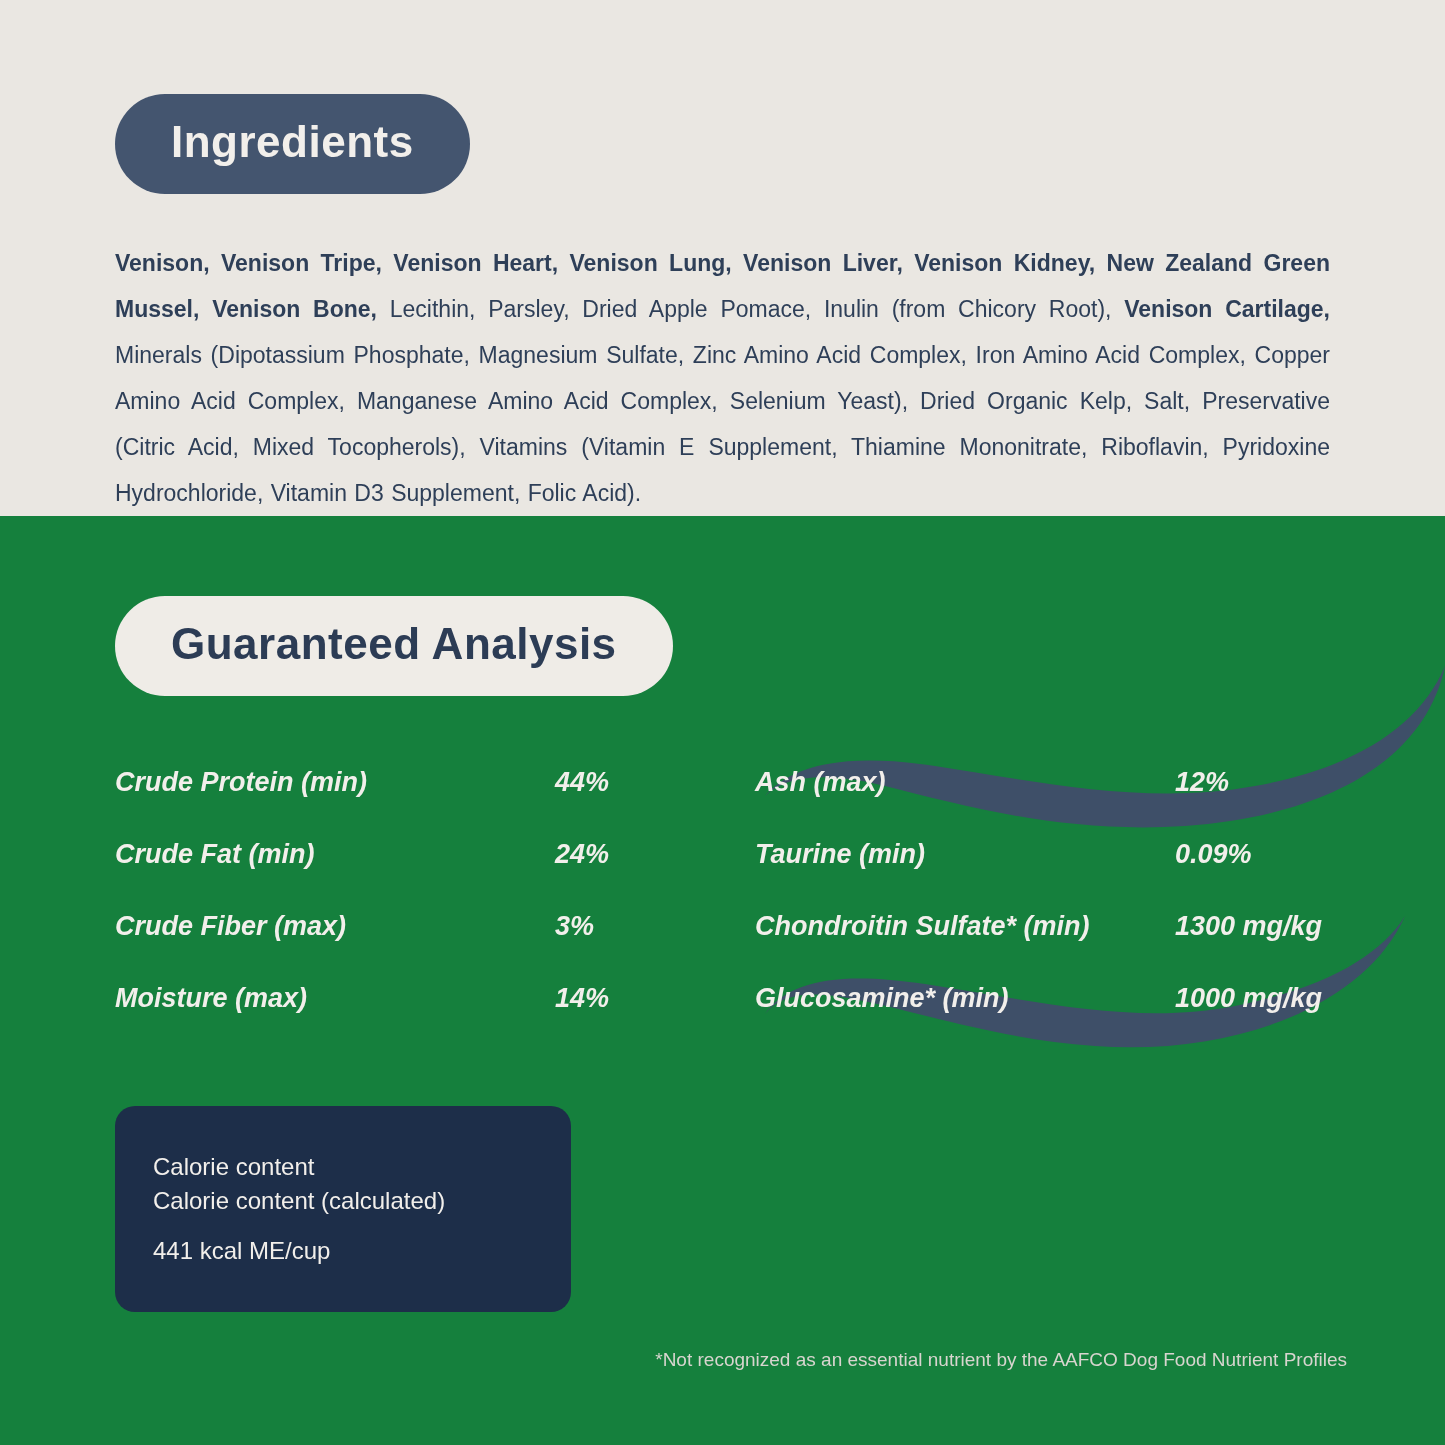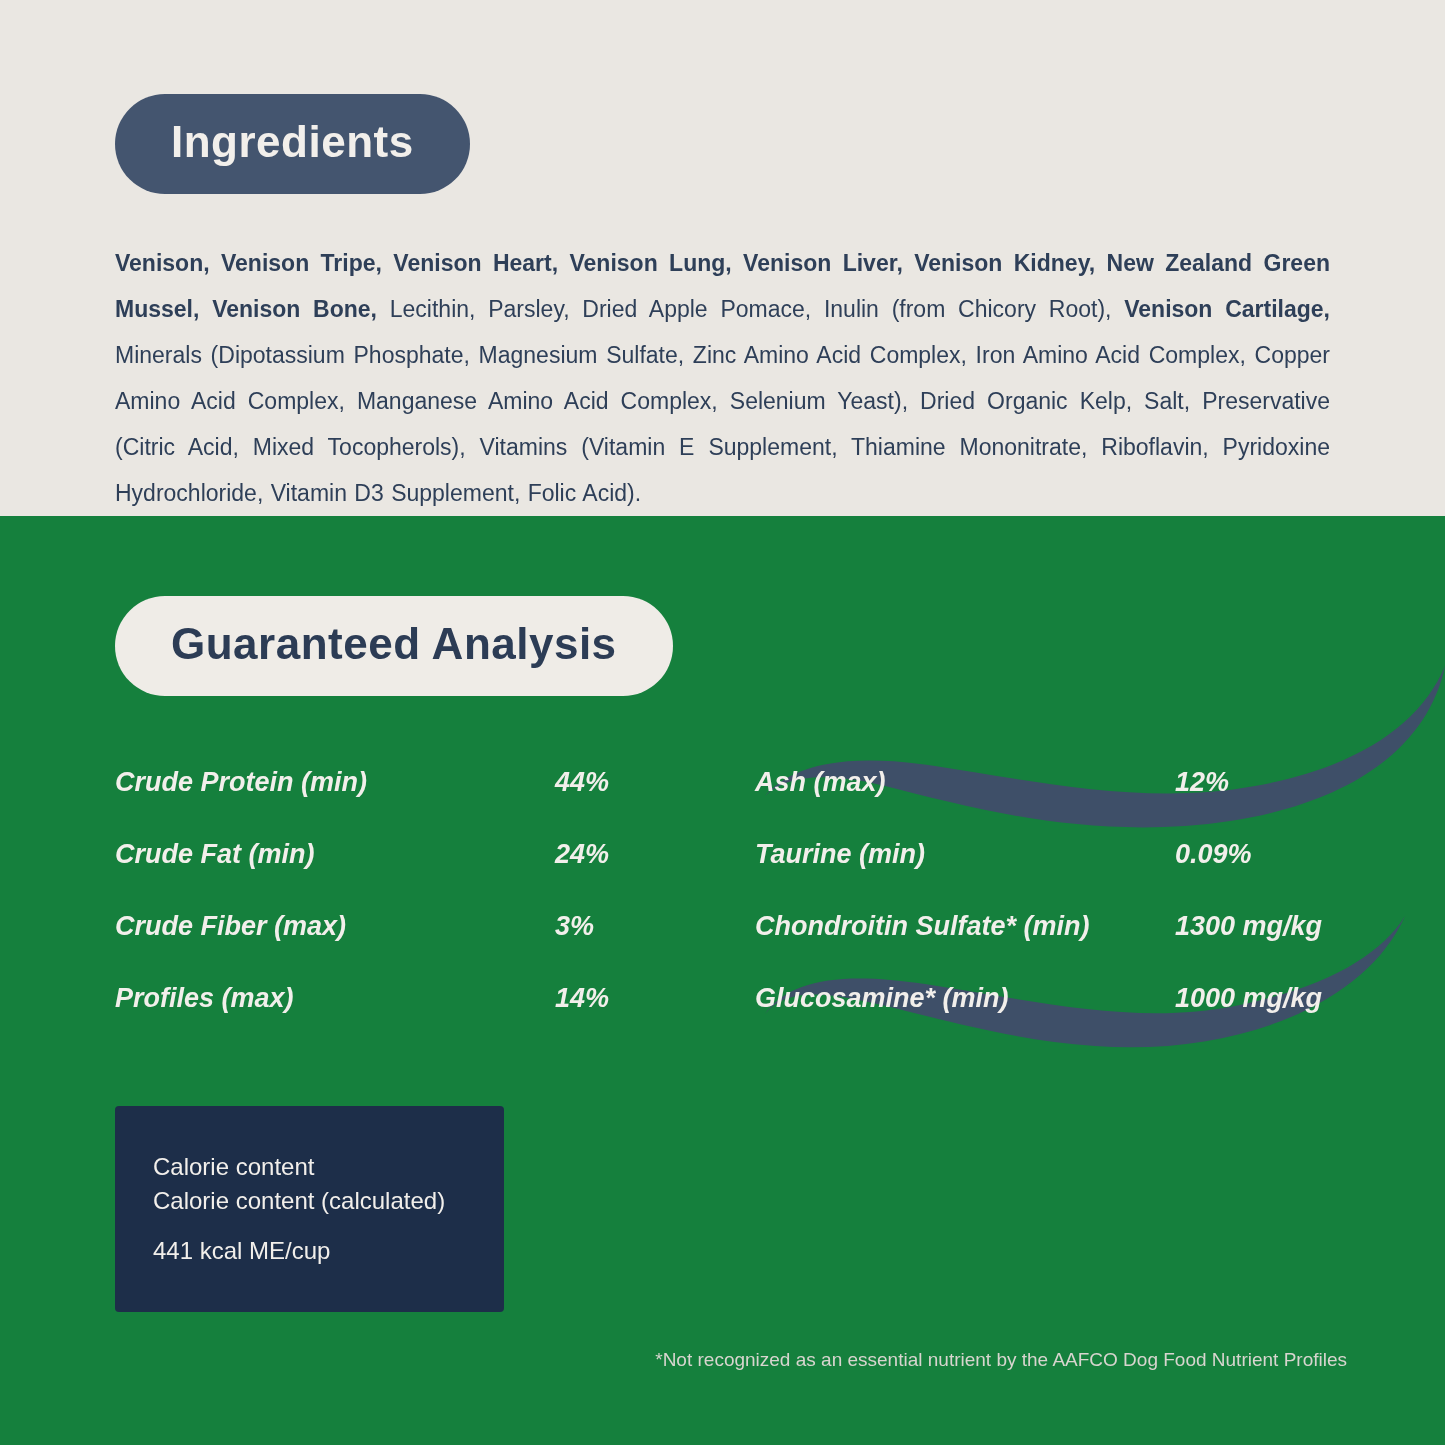--- a/index.html
+++ b/index.html
@@ -94,22 +94,22 @@
     padding: 14px 0;
     line-height: 32px;
     white-space: nowrap;
   }
   .ga-label { font-weight: bold; }
   .ga-value { font-weight: bold; }
 
   .calorie-box {
     margin-top: 78px;
     background: #1d2e49;
-    border-radius: 4px;
-    width: 389px;
+    border-radius: 20px;
+    width: 456px;
     box-sizing: border-box;
     padding: 44px 21px 44px 38px;
     color: #f2efeb;
     font-size: 24px;
     line-height: 34px;
     position: relative;
     z-index: 3;
   }
   .calorie-gap { height: 16px; }
   .footnote {
@@ -153,21 +153,21 @@
         <div class="ga-cell ga-label">Crude Fat (min)</div>
         <div class="ga-cell ga-value">24%</div>
         <div class="ga-cell ga-label">Taurine (min)</div>
         <div class="ga-cell ga-value">0.09%</div>
 
         <div class="ga-cell ga-label">Crude Fiber (max)</div>
         <div class="ga-cell ga-value">3%</div>
         <div class="ga-cell ga-label">Chondroitin Sulfate* (min)</div>
         <div class="ga-cell ga-value">1300 mg/kg</div>
 
-        <div class="ga-cell ga-label">Profiles (max)</div>
+        <div class="ga-cell ga-label">Moisture (max)</div>
         <div class="ga-cell ga-value">14%</div>
         <div class="ga-cell ga-label">Glucosamine* (min)</div>
         <div class="ga-cell ga-value">1000 mg/kg</div>
       </div>
 
       <div class="calorie-box">
         <div>Calorie content</div>
         <div>Calorie content (calculated)</div>
         <div class="calorie-gap"></div>
         <div>441 kcal ME/cup</div>

